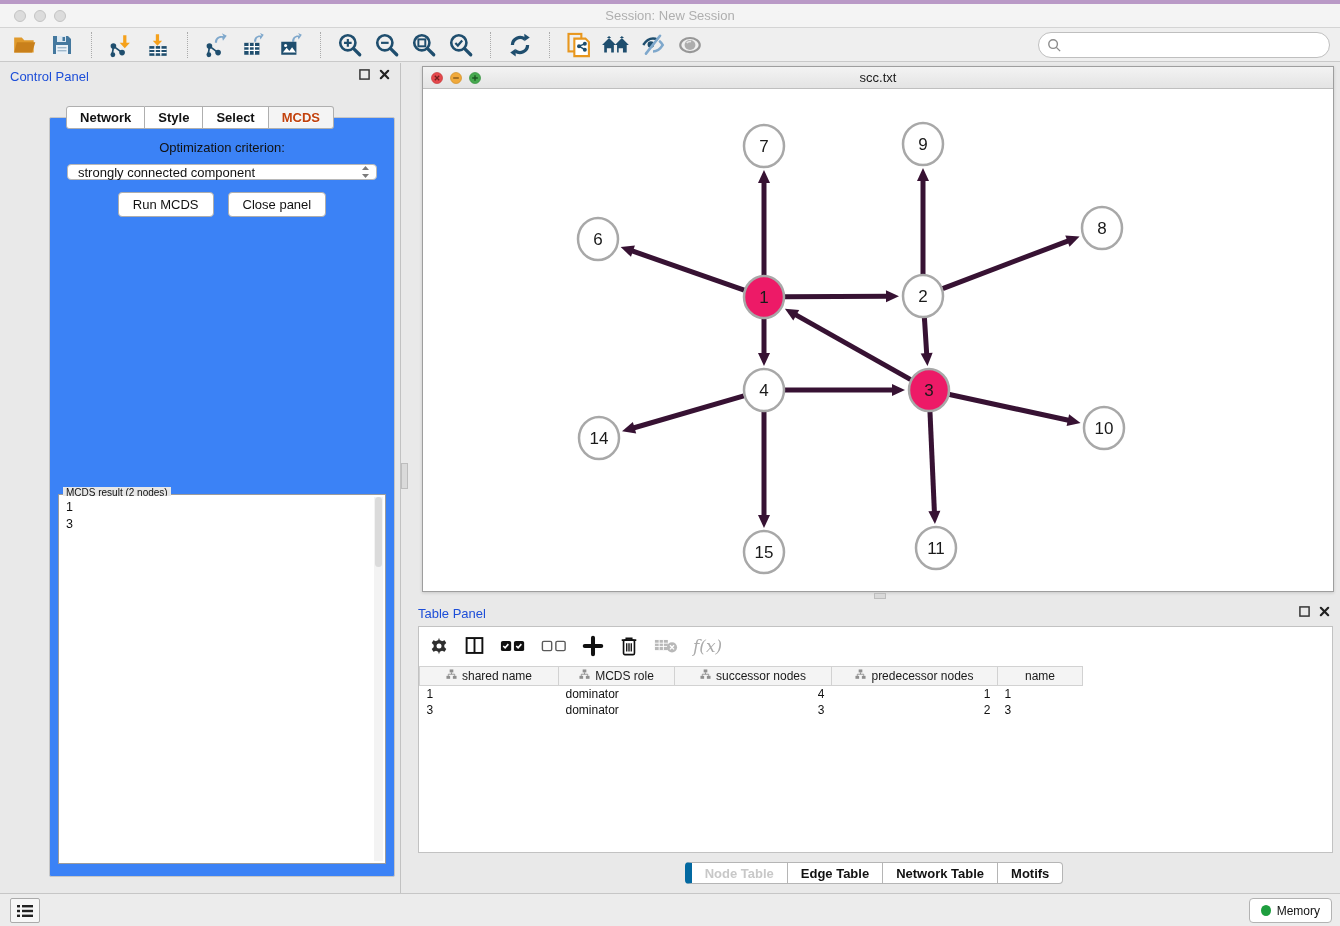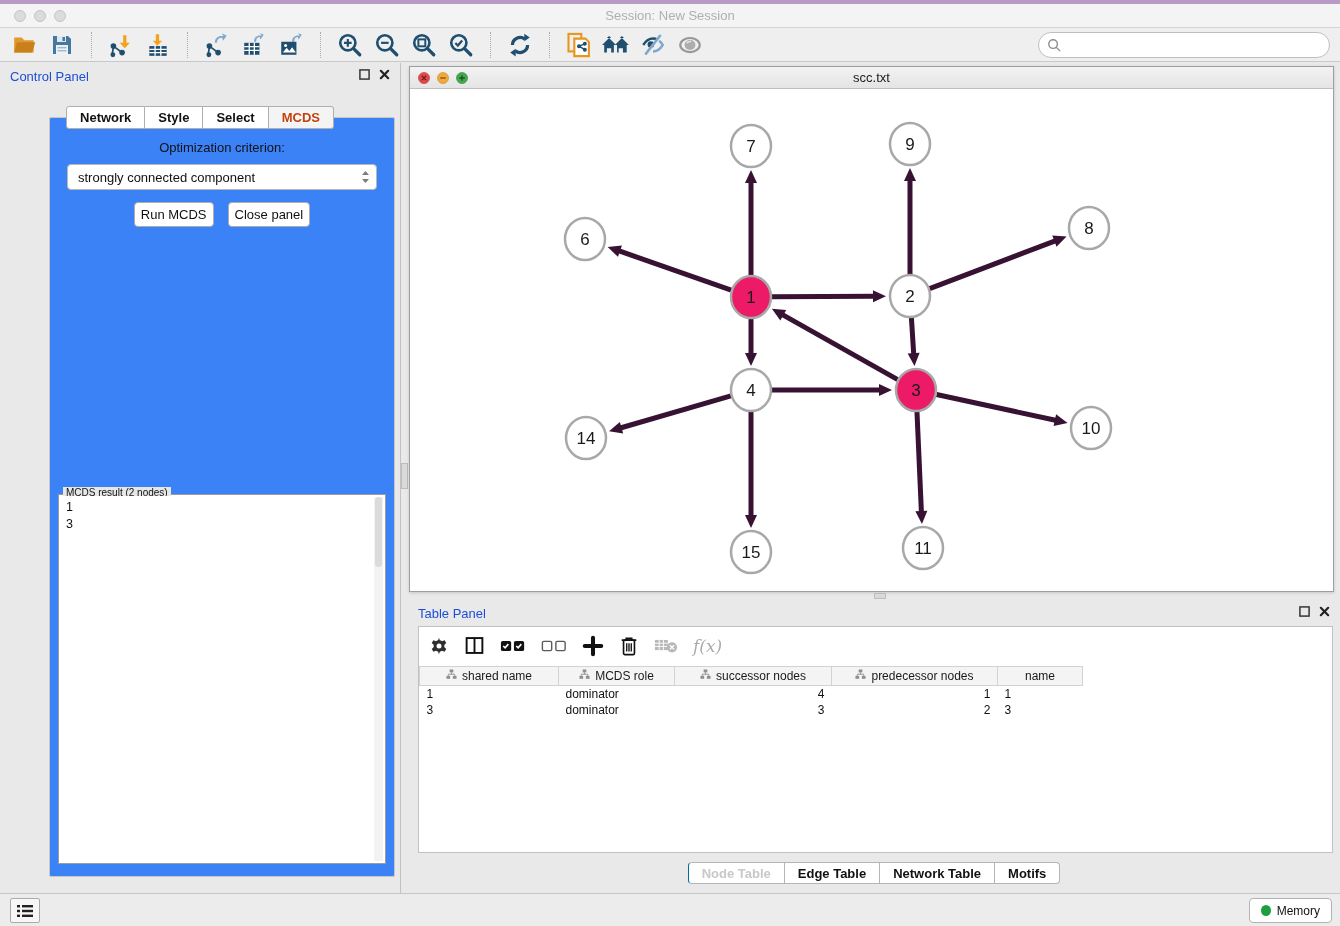--- a/index.html
+++ b/index.html
@@ -32,35 +32,35 @@
   .ph-icons { position:absolute; right:10px; top:6px; display:flex; gap:9px; align-items:center; }
 
   .cp-tabs { display:flex; justify-content:center; position:relative; z-index:2; margin-top:17px; }
   .cp-tab { background:#fff; border:1px solid #AFAFAF; border-left:none; font-size:13px; font-weight:bold; color:#111; padding:3px 13px; }
   .cp-tab:first-child { border-left:1px solid #AFAFAF; border-radius:3px 0 0 3px; }
   .cp-tab:last-child { border-radius:0 3px 3px 0; }
   .cp-tab.selected { color:#c2410c; text-shadow:0 1px 0 #fff; background:#F4F4F4; }
 
   .panel-box { position:absolute; left:5px; right:5px; top:54px; bottom:16px; background:#3b82f6; border:1px solid #C6C6C6; border-radius:2px;margin-left:44px; }
   .opt-label { text-align:center; margin-top:22px; font-size:13px; color:#111; }
-  .dropdown { width:310px; height:26px; margin:9px auto 0; background:#fff; border:1px solid #B8B8B8; border-radius:4px; display:flex; align-items:center; padding:0 6px 0 10px; font-size:13px; color:#111; }
+  .dropdown { width:310px; height:16px; margin:9px auto 0; background:#fff; border:1px solid #B8B8B8; border-radius:4px; display:flex; align-items:center; padding:0 6px 0 10px; font-size:13px; color:#111; }
   .dropdown .dd-label { flex:1; }
   .btn-row { display:flex; justify-content:center; gap:14px; margin-top:12px; }
-  .pbtn { background:#fff; border:1px solid #ADADAD; border-radius:4px; font-size:13px; color:#111; padding:4px 6px; font-family:"Liberation Sans",sans-serif; }
+  .pbtn { background:#fff; border:1px solid #ADADAD; border-radius:4px; font-size:13px; color:#111; padding:4px 14px; font-family:"Liberation Sans",sans-serif; }
 
   .result-fieldset { position:absolute; left:8px; right:8px; top:376px; bottom:12px; border:1px solid #9C9C9C; background:#fff; }
   .result-legend { position:absolute; top:-8px; left:4px; background:#E7E7E7; padding:0 3px; font-size:10px; color:#111; }
   .result-area { position:absolute; inset:1px; background:#fff; padding:3px 14px 3px 6px; font-size:12.5px; color:#111; line-height:17px; }
   .result-scroll { position:absolute; right:1px; top:1px; bottom:1px; width:9px; background:#F3F3F3; }
   .result-thumb { position:absolute; top:0; left:1px; width:7px; height:70px; background:#DBDBDB; border-radius:4px; }
 
   
   .right-area { position:absolute; left:408px; right:0; top:0; bottom:0; }
 
-  .network-window { position:absolute; left:1px; top:3px; right:6px; height:526px; background:#fef9c3; border:1px solid #9E9E9E; box-shadow:0 1px 3px rgba(0,0,0,0.15); }
+  .network-window { position:absolute; left:14px; top:3px; right:6px; height:526px; background:#fef9c3; border:1px solid #9E9E9E; box-shadow:0 1px 3px rgba(0,0,0,0.15); }
   .nw-titlebar { height:22px; background:linear-gradient(#F3F3F3,#E4E4E4); border-bottom:1px solid #BFBFBF; position:relative; }
   .nw-title { text-align:center; line-height:21px; font-size:13px; color:#1A1A1A; }
   .nw-lights { position:absolute; left:8px; top:5px; display:flex; gap:7px; }
   .nw-canvas { position:absolute; top:22px; left:0; right:0; bottom:0; background:#fff; overflow:hidden; }
 
   .hsplitter { position:absolute; left:0; right:0; top:530px; height:7px; }
   .hhandle { position:absolute; left:50%; top:0px; width:12px; height:6px; background:#D9D9D9; border:1px solid #BDBDBD; }
 
   .table-panel { position:absolute; left:0; right:0; top:537px; bottom:0; background:#E9E9E9; }
   .tp-box { position:absolute; left:10px; right:7px; top:26px; bottom:40px; background:#fff; border:1px solid #C2C2C2; }
@@ -69,21 +69,21 @@
   .fx-label { font-family:"DejaVu Serif", serif; font-style:italic; font-size:17px; color:#ABABAB; }
 
   table.node-table { border-collapse:collapse; table-layout:fixed; margin-top:2px; }
   table.node-table th { background:#F4F4F4; border:1px solid #D2D2D2; font-size:12px; font-weight:normal; color:#1A1A1A; height:19px; padding:0 4px; white-space:nowrap; overflow:hidden; }
   table.node-table th .th-inner { display:flex; align-items:flex-start; justify-content:center; gap:5px; }
   table.node-table td { font-size:12px; color:#111; height:16px; padding:0 7px; border:none; white-space:nowrap; }
   td.al { text-align:left; } td.ar { text-align:right; }
 
   .tp-tabs { position:absolute; left:0; right:0; bottom:9px; display:flex; justify-content:center; }
   .tp-tab { background:#fff; border:1px solid #B5B5B5; border-left:none; font-size:13px; font-weight:bold; color:#111; padding:2px 13px; height:22px; font-family:"Liberation Sans",sans-serif; }
-  .tp-tab:first-child { border-left:1px solid #0369a1; border-radius:4px 0 0 4px; }
+  .tp-tab:first-child { border-left:7px solid #0369a1; border-radius:4px 0 0 4px; }
   .tp-tab:last-child { border-radius:0 4px 4px 0; }
   .tp-tab.selected { color:#C8C8C8; text-shadow:0 1px 0 #fff; }
 
   
   .statusbar { position:absolute; left:0; right:0; bottom:0; height:33px; background:#ECECEC; border-top:1px solid #C6C6C6; }
   .list-btn { position:absolute; left:10px; top:4px; width:30px; height:25px; background:#F7F7F7; border:1px solid #ABABAB; border-radius:2px; display:flex; align-items:center; justify-content:center; }
   .memory-btn { position:absolute; right:8px; top:4px; height:25px; background:#fff; border:1px solid #B3B3B3; border-radius:4px; display:flex; align-items:center; gap:6px; padding:0 11px; font-size:12px; color:#111; font-family:"Liberation Sans",sans-serif; }
   .mem-dot { width:10px; height:11px; border-radius:50%; background:#1E9E3E; }
 </style>
 </head>

